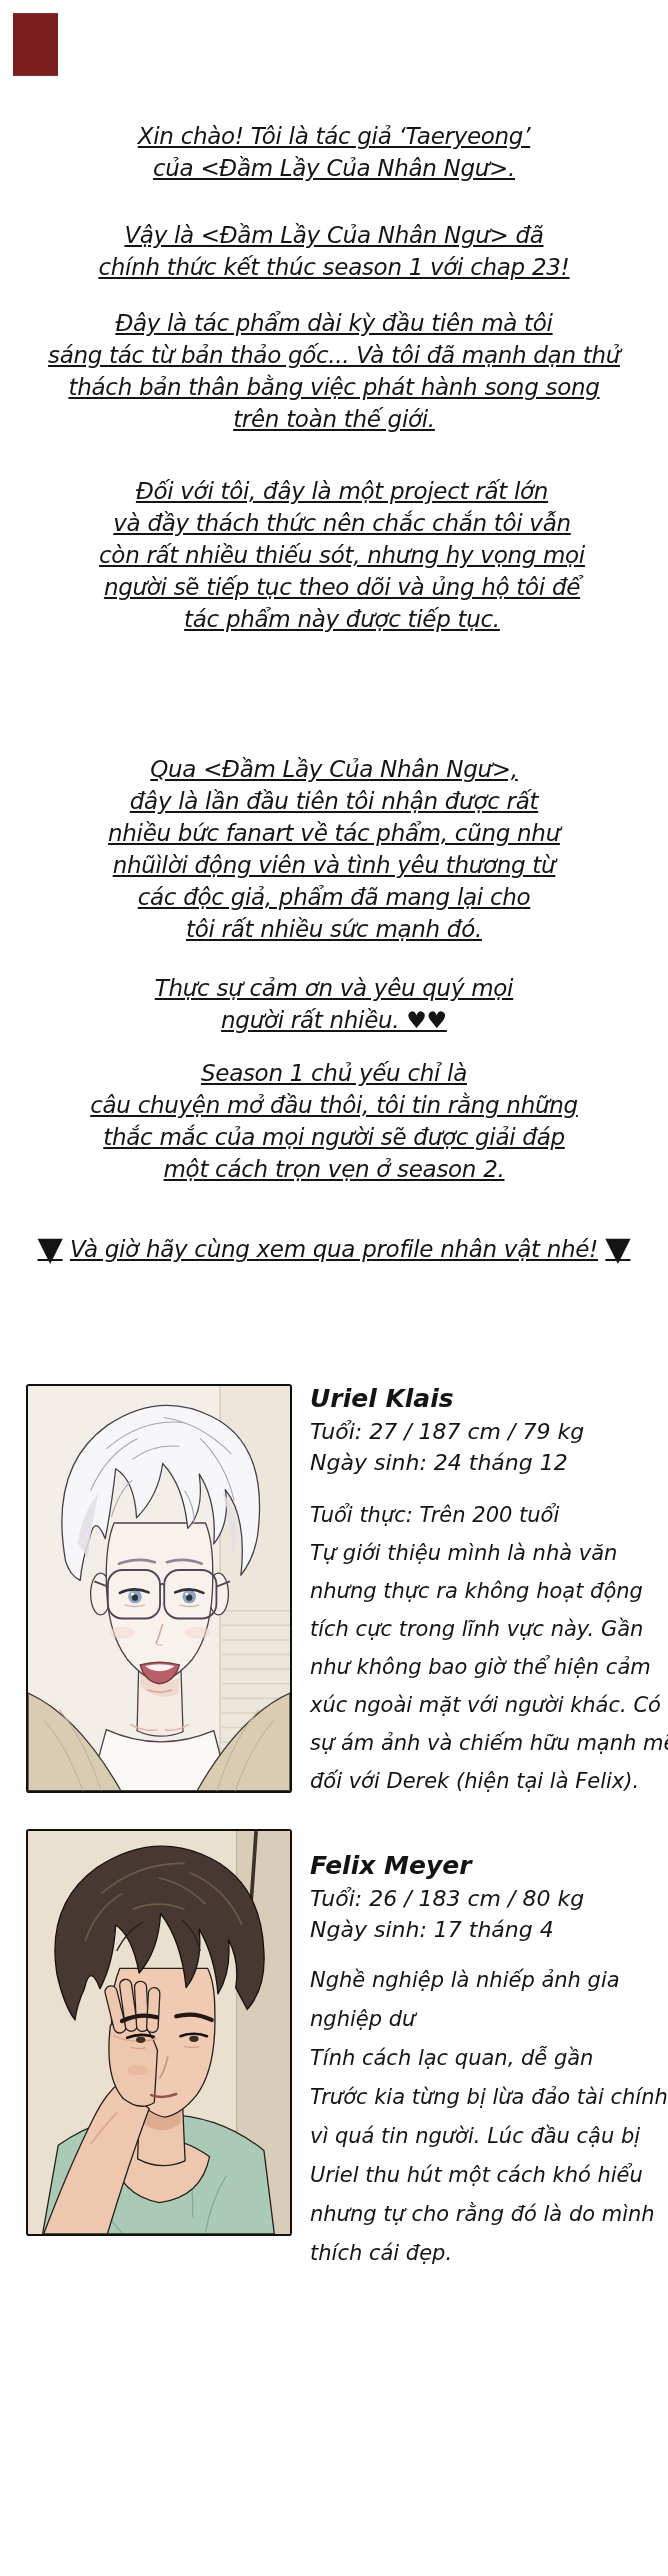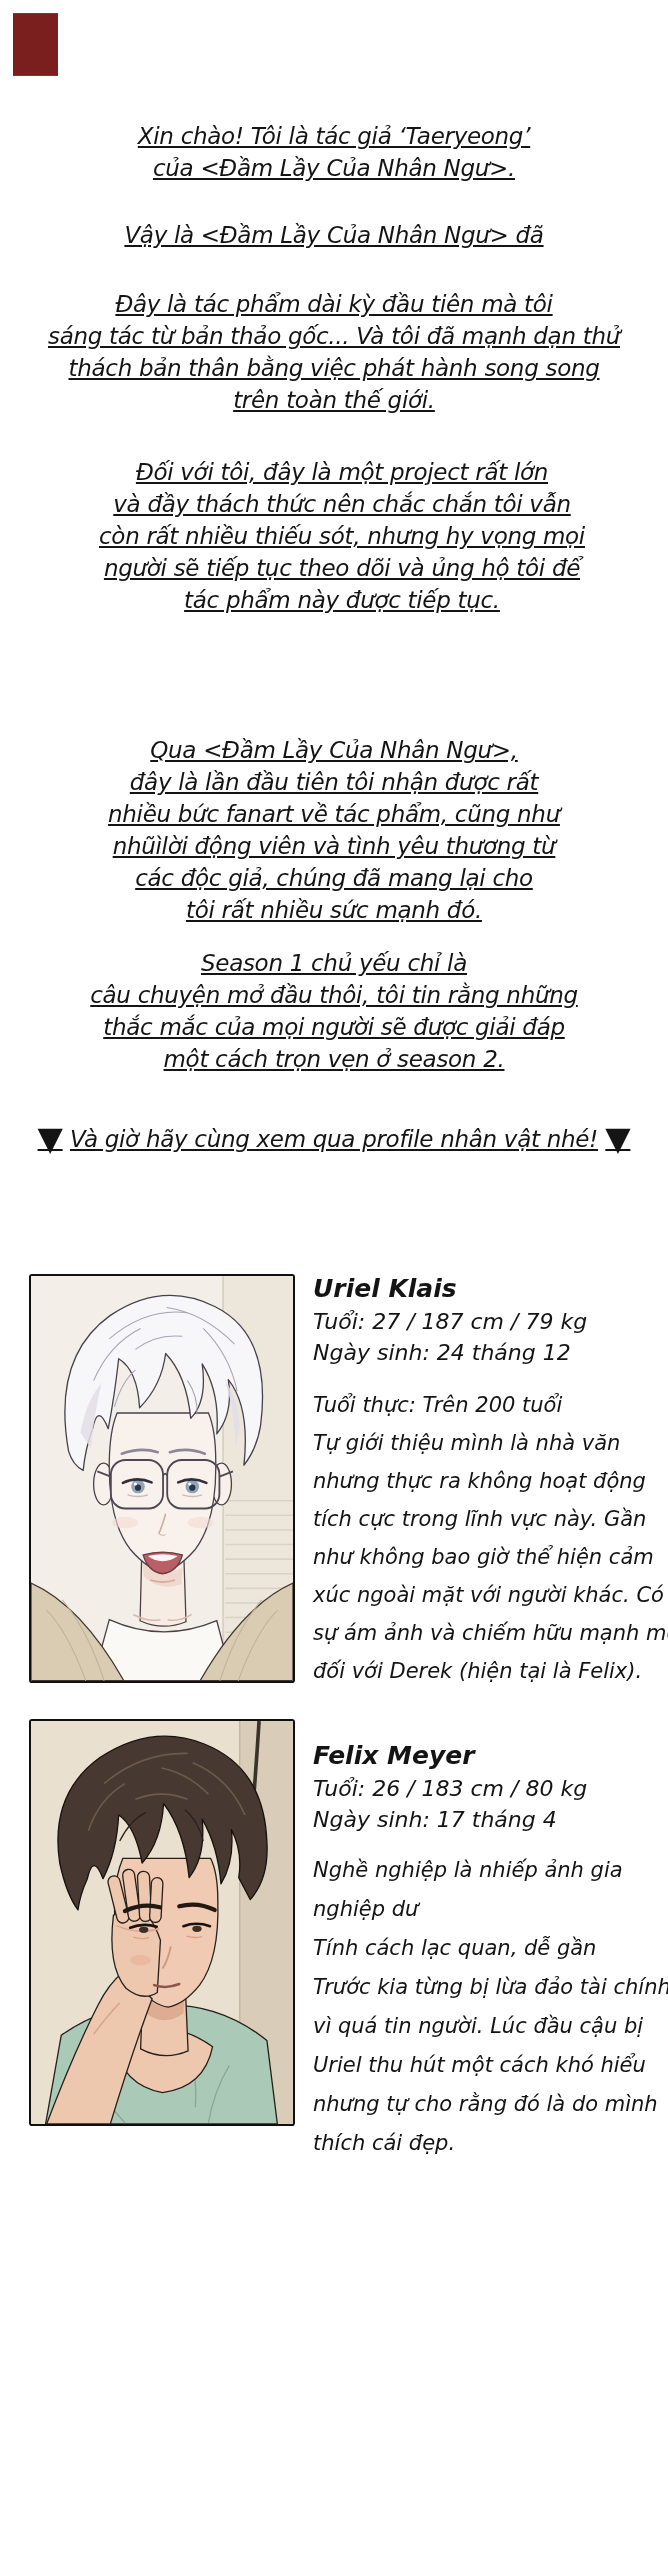--- a/index.html
+++ b/index.html
@@ -5,28 +5,28 @@
   html,body{margin:0;padding:0;}
   body{
     width:668px;height:2576px;background:#ffffff;position:relative;overflow:hidden;
     font-family:"DejaVu Sans",sans-serif;font-style:italic;color:#141414;
   }
   .marker{position:absolute;left:13px;top:13px;}
   .intro{padding-top:120px;text-align:center;font-size:23px;line-height:32px;letter-spacing:-0.3px;text-decoration:underline;}
   .line{white-space:nowrap;}
   .block{margin:0;}
   .b2{margin-top:35px;}
-  .b3{margin-top:37px;}
+  .b3{margin-top:24px;}
   .b4{margin-top:40px;margin-left:16px;}
   .b5{margin-top:118px;}
   .b6{margin-top:27px;}
   .b7{margin-top:21px;}
   .cta{margin-top:43px;text-align:center;font-size:23px;line-height:42px;white-space:nowrap;}
   .cta .tri{font-style:normal;font-size:33px;vertical-align:-3.1px;margin:0 7.3px;line-height:0;}
-  .card{display:flex;align-items:flex-start;padding-left:16px;margin-left:13px;}
+  .card{display:flex;align-items:flex-start;padding-left:26px;}
   .card1{margin-top:114px;}
   .card2{margin-top:29px;}
   .portrait{flex:none;width:262px;height:405px;border:2.6px solid #101010;border-radius:3.1px;overflow:hidden;background:#f3efe8;}
   .card2 .portrait{height:403px;}
   .portrait svg{display:block;width:100%;height:100%;}
   .info{margin-left:18px;text-align:left;}
   .char-name{font-size:25px;font-weight:bold;line-height:30px;margin-bottom:2.1px;white-space:nowrap;}
   .stat{font-size:22px;line-height:31px;white-space:nowrap;}
   .bio{margin-top:18px;font-size:21px;line-height:38px;}
   .card2 .info{padding-top:22px;}
@@ -39,41 +39,46 @@
   <rect x="0" y="0" width="86" height="120" fill="#7b1e1e"></rect>
 </svg>
 
 <div class="intro">
   <div class="block b1">
     <div class="line">Xin chào! Tôi là tác giả ‘Taeryeong’</div>
     <div class="line">của &lt;Đầm Lầy Của Nhân Ngư&gt;.</div>
   </div>
   <div class="block b2">
     <div class="line">Vậy là &lt;Đầm Lầy Của Nhân Ngư&gt; đã</div>
+    <div class="line">chính thức kết thúc season 1 với chap 23!</div>
   </div>
   <div class="block b3">
     <div class="line">Đây là tác phẩm dài kỳ đầu tiên mà tôi</div>
     <div class="line">sáng tác từ bản thảo gốc... Và tôi đã mạnh dạn thử</div>
     <div class="line">thách bản thân bằng việc phát hành song song</div>
     <div class="line">trên toàn thế giới.</div>
   </div>
   <div class="block b4">
     <div class="line">Đối với tôi, đây là một project rất lớn</div>
     <div class="line">và đầy thách thức nên chắc chắn tôi vẫn</div>
     <div class="line">còn rất nhiều thiếu sót, nhưng hy vọng mọi</div>
     <div class="line">người sẽ tiếp tục theo dõi và ủng hộ tôi để</div>
     <div class="line">tác phẩm này được tiếp tục.</div>
   </div>
   <div class="block b5">
     <div class="line">Qua &lt;Đầm Lầy Của Nhân Ngư&gt;,</div>
     <div class="line">đây là lần đầu tiên tôi nhận được rất</div>
     <div class="line">nhiều bức fanart về tác phẩm, cũng như</div>
     <div class="line">nhũìlời động viên và tình yêu thương từ</div>
-    <div class="line">các độc giả, chúng đã mang lại cho</div>
+    <div class="line">các độc giả, phẩm đã mang lại cho</div>
     <div class="line">tôi rất nhiều sức mạnh đó.</div>
+  </div>
+  <div class="block b6">
+    <div class="line">Thực sự cảm ơn và yêu quý mọi</div>
+    <div class="line">người rất nhiều. ♥♥</div>
   </div>
   <div class="block b7">
     <div class="line">Season 1 chủ yếu chỉ là</div>
     <div class="line">câu chuyện mở đầu thôi, tôi tin rằng những</div>
     <div class="line">thắc mắc của mọi người sẽ được giải đáp</div>
     <div class="line">một cách trọn vẹn ở season 2.</div>
   </div>
 
   <div class="cta">
     <span class="tri">▼</span><span>Và giờ hãy cùng xem qua profile nhân vật nhé!</span><span class="tri">▼</span>

